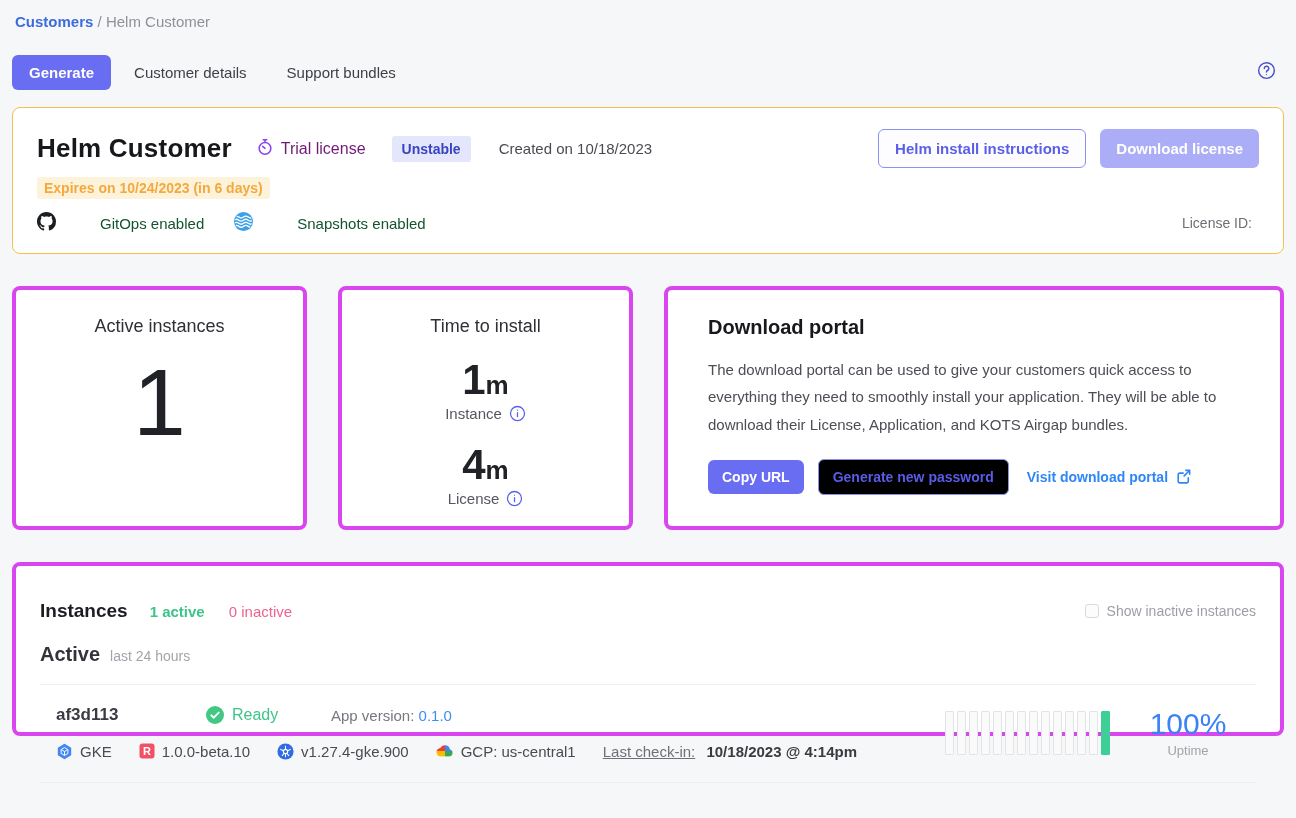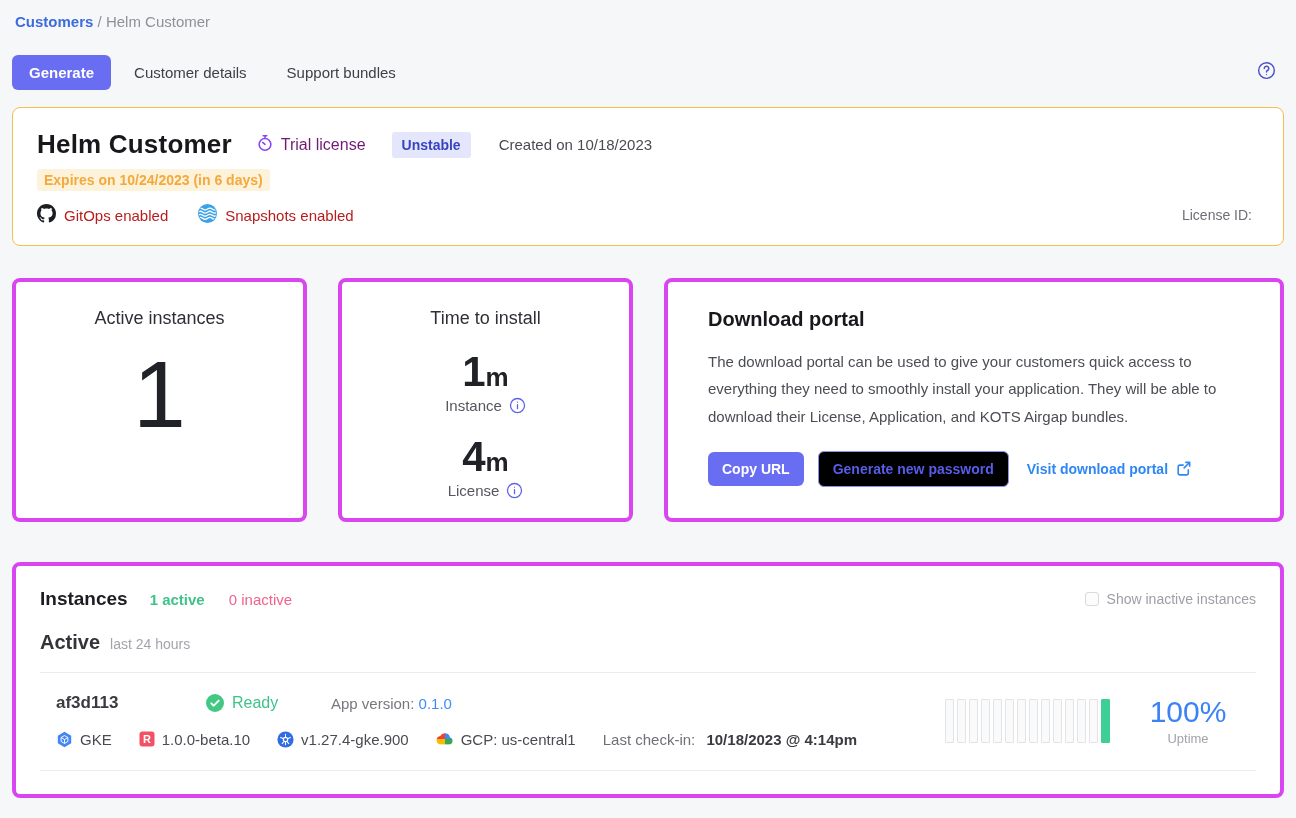--- a/index.html
+++ b/index.html
@@ -34,21 +34,21 @@
     font-size:14px; font-weight:700; padding:5px 10px; border-radius:3px; }
   .created { margin-left:28px; font-size:15px; color:#4a4b52; }
   .hero-btns { margin-left:auto; display:flex; gap:14px; }
   .btn { font-size:15px; font-weight:600; border-radius:6px; padding:10px 16px; cursor:pointer; border:none; font-family:inherit; }
   .btn-outline { background:#fdfdff; border:1px solid var(--accent_border,#8d90f3); color:#5b5fe8; }
   .btn-ghosted { background:var(--accent_light,#abaef7); color:#fff; }
   .expires-row { margin-top:9px; }
   .expires-pill { display:inline-block; background:var(--amber_bg,#fdf3da); color:var(--amber_text,#f5a83c);
     font-size:14px; font-weight:700; padding:3px 7px; border-radius:3px; }
   .hero-row3 { margin-top:13px; display:flex; align-items:center; }
-  .feature { display:flex; align-items:center; margin-right:30px; font-size:15px; color:#b91c1c; }
+  .feature { display:flex; align-items:center; margin-right:30px; font-size:15px; color:#14532d;gap:36px; }
   .feature svg { margin-right:8px; }
   .license-id-wrap { margin-left:auto; display:flex; align-items:center; }
   .license-id-label { font-size:14px; color:#6e6f76; margin-right:7px; }
   .license-pill { display:flex; align-items:center; background:#ebecee; border-radius:4px; padding:3px 6px 3px 8px; }
   .license-code { font-family:"Liberation Mono","DejaVu Sans Mono",monospace; font-size:13.5px; color:#3d3e44; margin-right:5px; }
 
   
   .stats-row { margin-top:32px; display:flex; gap:31px; }
   .stat-card { width:295px; height:244px; text-align:center; padding-top:26px; flex-shrink:0; }
   .stat-title { font-size:18px; color:#2f3037; }
@@ -59,42 +59,42 @@
   .tti-label { margin-top:4px; font-size:15px; color:#55565e; display:flex; align-items:center; justify-content:center; gap:7px; }
   .portal-card { flex:1; height:244px; padding:26px 40px; text-align:left; }
   .portal-title { font-size:20px; font-weight:700; color:#17181c; }
   .portal-desc { margin-top:17px; font-size:15px; line-height:1.82; color:#4c4e55; max-width:565px; }
   .portal-btns { margin-top:21px; display:flex; align-items:center; gap:14px; }
   .btn-primary { background:var(--accent,#696df2); color:#fff; font-size:14px; padding:9px 14px; }
   .btn-secondary { background:#000000; border:1px solid var(--accent_border,#8d90f3); color:#585ce8; font-size:14px; padding:9px 14px; }
   .portal-link { display:flex; align-items:center; gap:7px; color:var(--bright_blue,#2f87f5); font-size:14px; font-weight:700; cursor:pointer; margin-left:4px; }
 
   
-  .instances { margin-top:40px; padding:22px 24px 0 24px; height:236px; }
+  .instances { margin-top:32px; padding:34px 24px 0 24px; height:174px; }
   .inst-header { display:flex; align-items:center; }
   .inst-title { font-size:19px; font-weight:700; color:#1c1d22; }
   .count-active { margin-left:22px; font-size:15px; font-weight:700; color:var(--green,#3fc389); }
   .count-inactive { margin-left:24px; font-size:15px; font-weight:400; color:var(--pink,#f0628d); }
   .show-inactive { margin-left:auto; display:flex; align-items:center; gap:8px; cursor:pointer; }
   .checkbox { width:14px; height:14px; border:1px solid #d8dade; border-radius:3px; background:#fcfcfd; }
   .show-inactive-label { font-size:14px; color:#9d9ea6; }
   .inst-sub { margin-top:21px; display:flex; align-items:baseline; }
   .inst-sub-title { font-size:20px; font-weight:700; color:#33343a; }
   .inst-sub-range { margin-left:10px; font-size:14px; color:#a3a4ab; }
   .inst-row { margin-top:18px; border-top:1px solid #ebedf0; border-bottom:1px solid #ebedf0;
     padding:20px 4px 22px 16px; display:flex; align-items:center; }
   .inst-left { flex:1; }
   .inst-line1 { display:flex; align-items:center; }
   .inst-id { font-size:17px; font-weight:700; color:#3a3b42; width:150px; }
   .ready { display:flex; align-items:center; gap:8px; font-size:16px; color:var(--green,#3fc389); width:125px; }
   .appver { font-size:15px; color:#77787f; }
   .appver a { color:#3f8df2; text-decoration:none; cursor:pointer; }
   .inst-line2 { margin-top:17px; display:flex; align-items:center; font-size:15px; color:#4a4b52; }
   .meta { display:flex; align-items:center; gap:7px; margin-right:27px; }
-  .checkin-label { color:#6f7077; margin-right:7px; }
+  .checkin-label { color:#6f7077; margin-right:7px;text-decoration:underline; }
   .checkin-value { color:#3a3b40; font-weight:700; }
   .inst-right { display:flex; align-items:center; }
   .uptime-bars { display:flex; align-items:flex-end; gap:3px; }
   .ubar { width:9px; height:44px; background:#fafafb; border:1px solid #e3e4e8; border-radius:1px; }
   .ubar.up { background:var(--bar_green,#3ecf96); border-color:var(--bar_green,#3ecf96); }
   .uptime-stat { width:128px; text-align:center; margin-left:14px; }
   .uptime-value { font-size:30px; color:#3b82f6; }
   .uptime-label { font-size:13px; color:#a3a4ab; margin-top:2px; }
 </style>
 </head>
@@ -132,20 +132,24 @@
             <circle cx="8" cy="9.2" r="5.2"></circle>
             <path d="M8 9.2 L5.9 7.5"></path>
             <path d="M6.4 1.6 h3.2"></path>
             <path d="M8 1.6 v1.7"></path>
           </svg>
         </span>
         <span>Trial license</span>
       </div>
       <div class="channel-badge">Unstable</div>
       <div class="created">Created on 10/18/2023</div>
+      <div class="hero-btns">
+        <button class="btn btn-outline">Helm install instructions</button>
+        <button class="btn btn-ghosted">Download license</button>
+      </div>
     </div>
     <div class="expires-row">
       <span class="expires-pill">Expires on 10/24/2023 (in 6 days)</span>
     </div>
     <div class="hero-row3">
       <div class="feature">
         <span>
           <svg width="19" height="19" viewBox="0 0 16 16" fill="#1b1f23">
             <path d="M8 0C3.58 0 0 3.58 0 8c0 3.54 2.29 6.53 5.47 7.59.4.07.55-.17.55-.38 0-.19-.01-.82-.01-1.49-2.01.37-2.53-.49-2.69-.94-.09-.23-.48-.94-.82-1.13-.28-.15-.68-.52-.01-.53.63-.01 1.08.58 1.23.82.72 1.21 1.87.87 2.33.66.07-.52.28-.87.51-1.07-1.78-.2-3.64-.89-3.64-3.95 0-.87.31-1.59.82-2.15-.08-.2-.36-1.02.08-2.12 0 0 .67-.21 2.2.82.64-.18 1.32-.27 2-.27.68 0 1.36.09 2 .27 1.53-1.04 2.2-.82 2.2-.82.44 1.1.16 1.92.08 2.12.51.56.82 1.27.82 2.15 0 3.07-1.87 3.75-3.65 3.95.29.25.54.73.54 1.48 0 1.07-.01 1.93-.01 2.2 0 .21.15.46.55.38A8.012 8.012 0 0 0 16 8c0-4.42-3.58-8-8-8z"></path>
           </svg>

